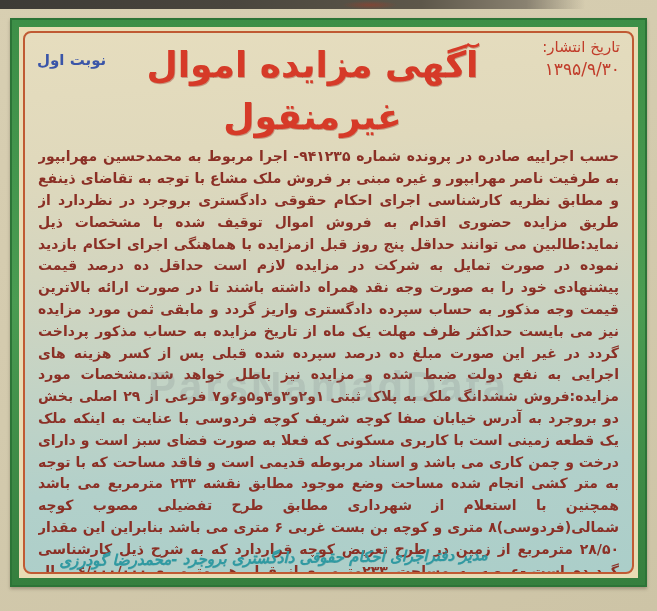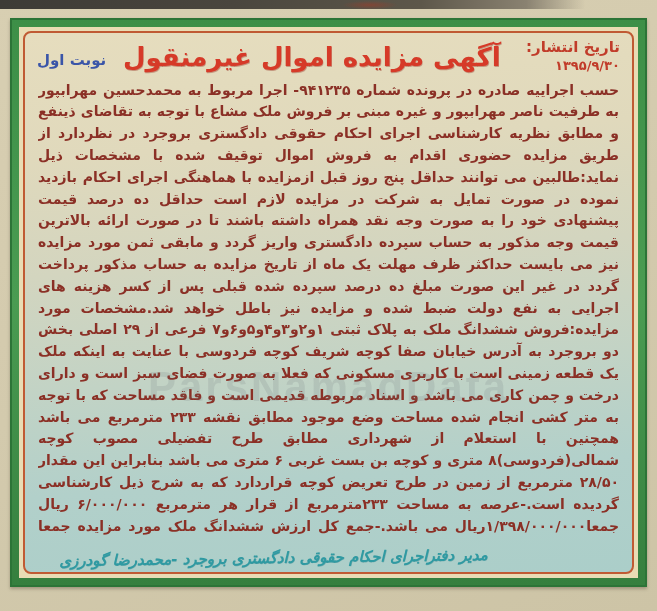--- a/index.html
+++ b/index.html
@@ -68,30 +68,30 @@
     margin-top: 25px;
   }
   .header {
     display: flex;
     align-items: flex-start;
     padding: 2px 0 0 0;
   }
   .date-block {
     width: 118px;
     color: #c13c2a;
-    font-weight: bold;
+    font-weight: normal;
     line-height: 1.3;
   }
   .date-label { font-size: 15px; }
-  .date-value { font-size: 13px; letter-spacing: 1px; }
+  .date-value { font-size: 17px; letter-spacing: 1px; }
   .title {
     flex: 1;
-    text-align: left;
+    text-align: center;
     color: #d63a28;
-    font-size: 26px;
+    font-size: 36px;
     font-weight: bold;
     line-height: 1.45;
     margin-top: 1px;
     text-shadow: 0.6px 0.8px 0 rgba(140,25,15,.35);
   }
   .edition {
     width: 86px;
     color: #3a55a8;
     font-weight: bold;
     font-size: 15px;

